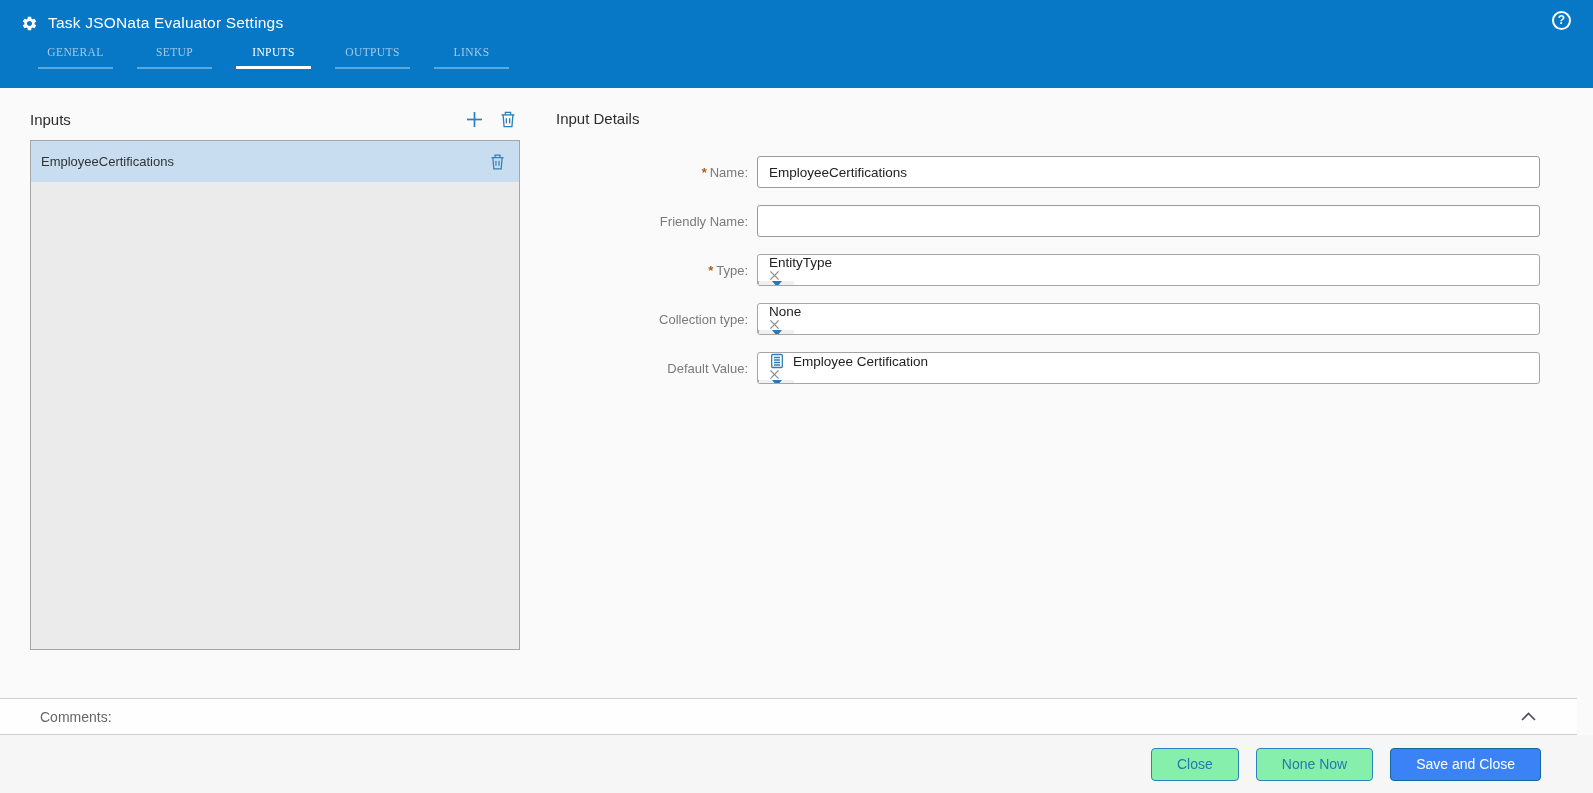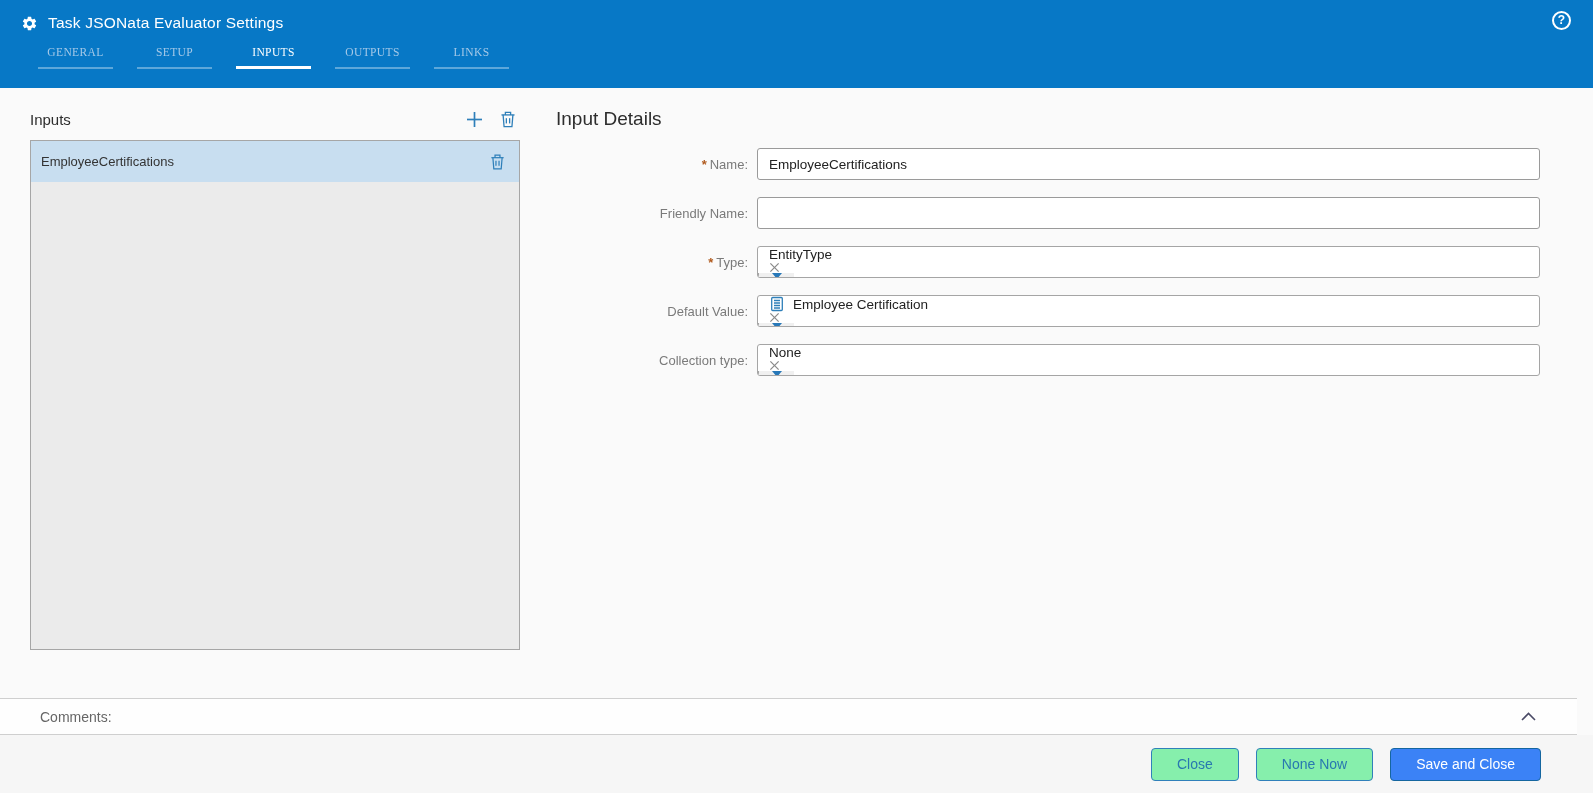--- a/index.html
+++ b/index.html
@@ -56,21 +56,21 @@
     overflow: hidden;
   }
   .list-item {
     height: 41px; display: flex; align-items: center; justify-content: space-between;
     padding: 0 14px 0 10px; font-size: 13px; color: #333; cursor: pointer;
   }
   .list-item.selected { background: #c8def0; }
 
   
   .right-col { position: absolute; left: 556px; top: 106px; right: 53px; }
-  .details-title { font-size: 19px; color: #2d2d2d; margin-bottom: 16px; height: 26px; line-height: 26px; }
+  .details-title { font-size: 15px; color: #2d2d2d; margin-bottom: 24px; height: 26px; line-height: 26px; }
   .form-row { display: flex; align-items: center; margin-bottom: 17px; }
   .form-label {
     width: 201px; text-align: right; padding-right: 9px;
     font-size: 13px; color: #7a7a7a; flex: 0 0 auto;
   }
   .req { color: #b05a1e; font-weight: bold; margin-right: 3px; font-size: 13px; }
   .form-control { flex: 1; }
   .text-input {
     width: 100%; height: 32px;
     border: 1px solid #9a9a9a; border-radius: 3px;
@@ -215,20 +215,38 @@
             </svg>
         </button>
         <button class="combo-toggle">
           <span class="caret-down"></span>
         </button>
       </span>
     </span>
   </div>
 
   <div class="form-row">
+    <span class="form-label"><span>Collection type:</span></span>
+    <span class="form-control">
+      <span class="combo">
+        <span class="combo-value">None</span>
+        <button class="combo-clear">
+          <svg width="11" height="11" viewBox="0 0 12 12" stroke="#8a8a8a" stroke-width="1.4">
+              <line x1="1.5" y1="1.5" x2="10.5" y2="10.5"></line>
+              <line x1="10.5" y1="1.5" x2="1.5" y2="10.5"></line>
+            </svg>
+        </button>
+        <button class="combo-toggle">
+          <span class="caret-down"></span>
+        </button>
+      </span>
+    </span>
+  </div>
+
+  <div class="form-row">
     <span class="form-label"><span>Default Value:</span></span>
     <span class="form-control">
       <span class="combo">
         <span class="combo-value">
           <svg class="doc-icon" viewBox="0 0 16 16" fill="none" stroke="#2e7fb9" stroke-width="1.3">
             <rect x="2.7" y="1.5" width="10.6" height="13" rx="1"></rect>
             <line x1="5" y1="4.5" x2="11" y2="4.5"></line>
               <line x1="5" y1="7" x2="11" y2="7"></line>
               <line x1="5" y1="9.5" x2="11" y2="9.5"></line>
               <line x1="5" y1="12" x2="11" y2="12"></line>
@@ -240,38 +258,20 @@
               <line x1="1.5" y1="1.5" x2="10.5" y2="10.5"></line>
               <line x1="10.5" y1="1.5" x2="1.5" y2="10.5"></line>
             </svg>
         </button>
         <button class="combo-toggle">
           <span class="caret-down"></span>
         </button>
       </span>
     </span>
   </div>
-
-  <div class="form-row">
-    <span class="form-label"><span>Collection type:</span></span>
-    <span class="form-control">
-      <span class="combo">
-        <span class="combo-value">None</span>
-        <button class="combo-clear">
-          <svg width="11" height="11" viewBox="0 0 12 12" stroke="#8a8a8a" stroke-width="1.4">
-              <line x1="1.5" y1="1.5" x2="10.5" y2="10.5"></line>
-              <line x1="10.5" y1="1.5" x2="1.5" y2="10.5"></line>
-            </svg>
-        </button>
-        <button class="combo-toggle">
-          <span class="caret-down"></span>
-        </button>
-      </span>
-    </span>
-  </div>
 </div>
 
 <div class="comments-bar">
   <span class="comments-label">Comments:</span>
   <button class="collapse-btn">
     <svg width="17" height="11" viewBox="0 0 17 11" fill="none" stroke="#4a4a66" stroke-width="1.6">
       <polyline points="2,9 8.5,2.5 15,9"></polyline>
     </svg>
   </button>
 </div>

